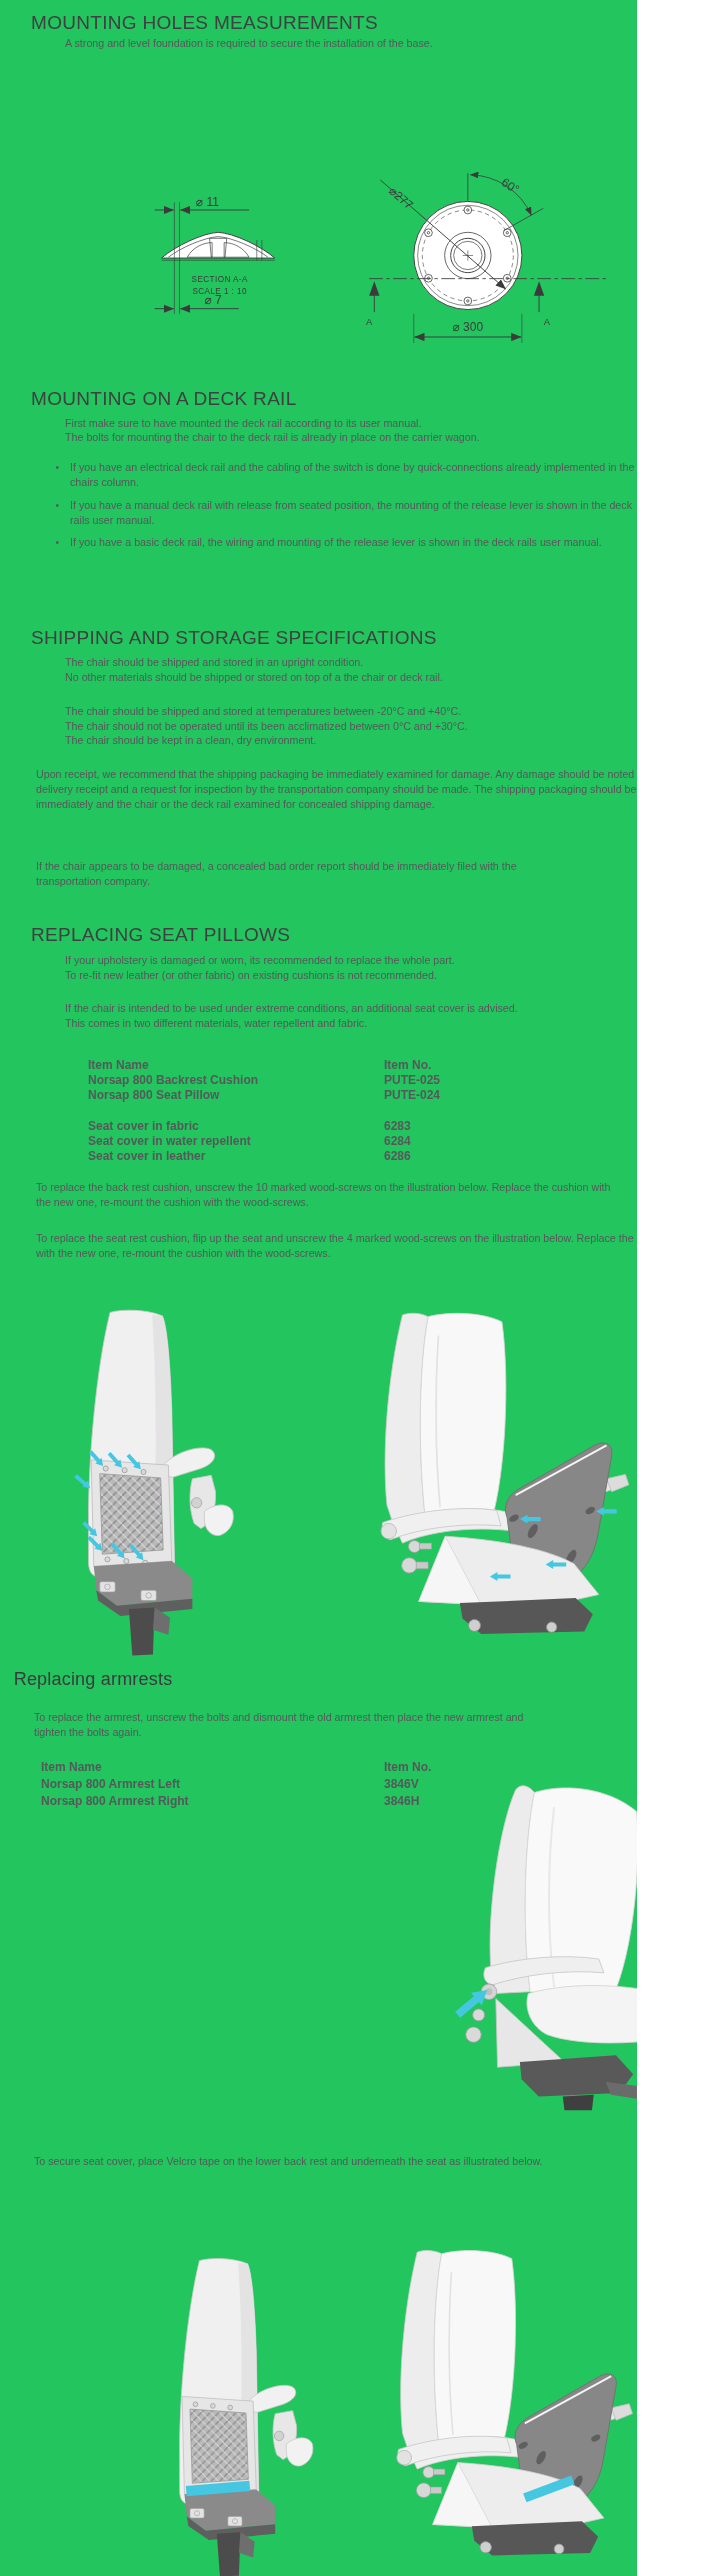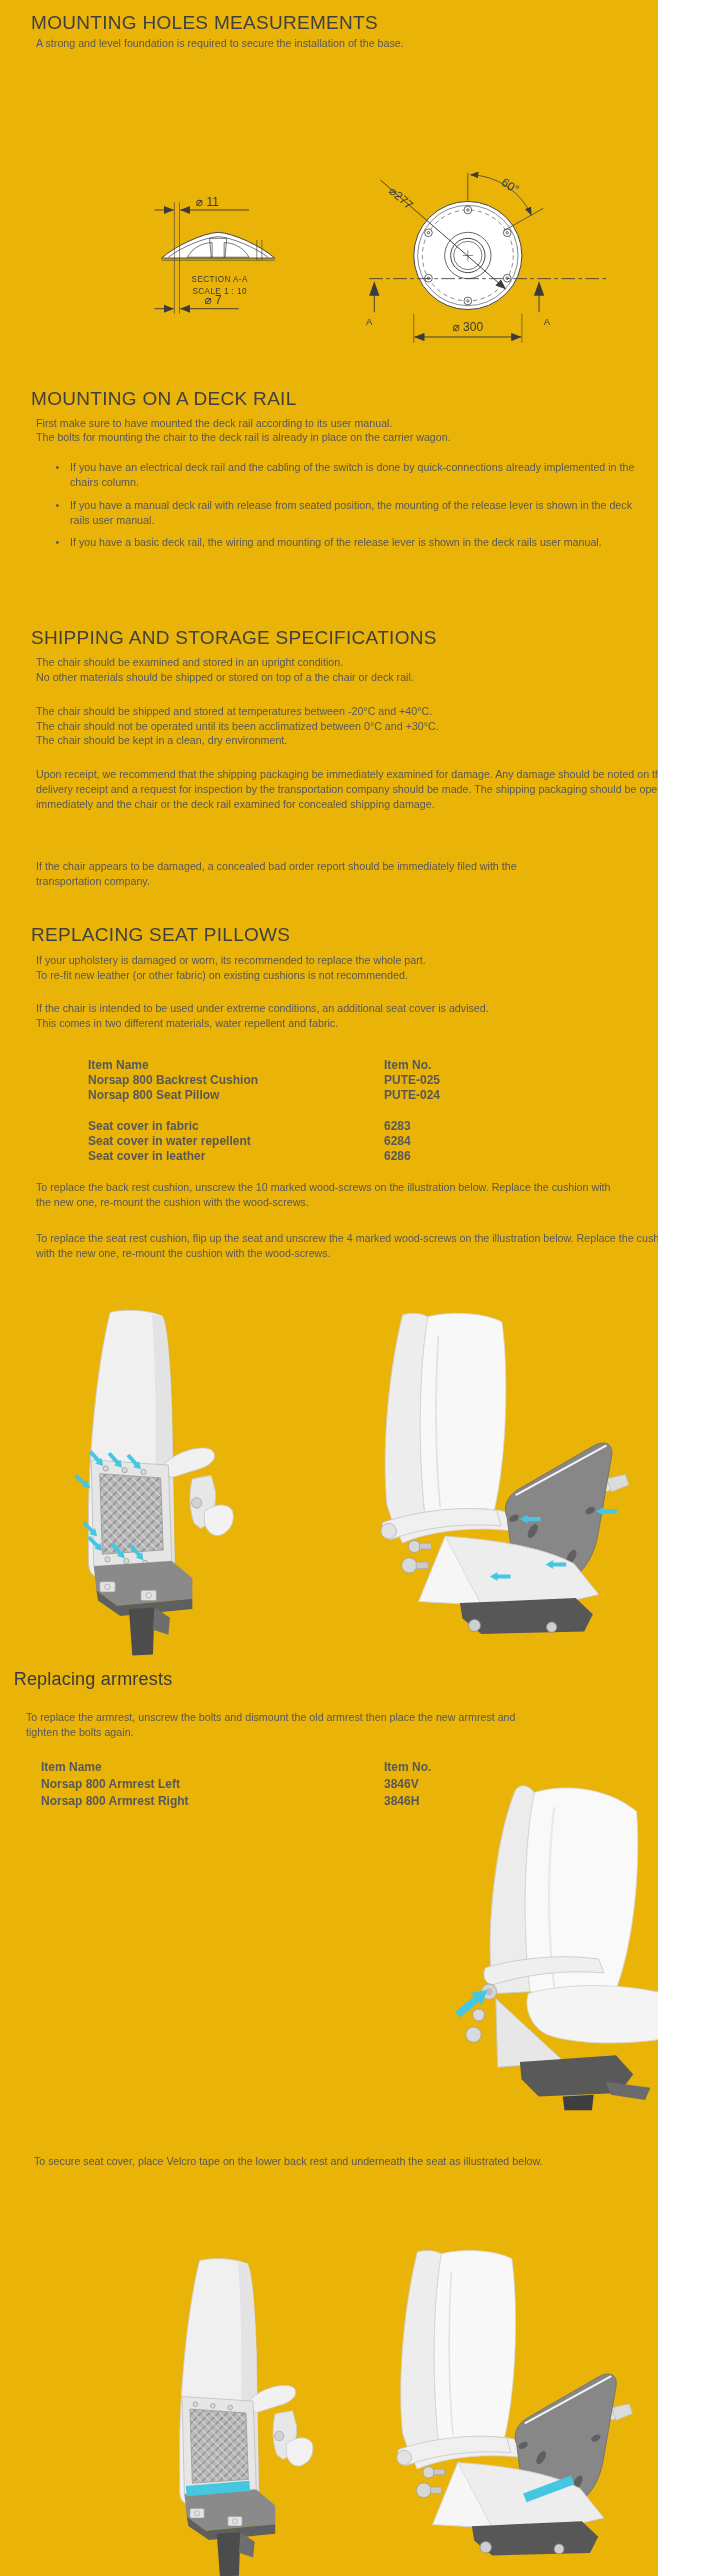--- a/index.html
+++ b/index.html
@@ -1,24 +1,24 @@
 <!DOCTYPE html>
 <html style="font-size:13.7px"><head>
 <meta charset="utf-8">
 <style>
   html,body{margin:0;padding:0;background:#ffffff;}
   #page{
-    position:relative;width:637px;height:2576px;background:#eab308;
-    font-family:"Liberation Sans",sans-serif;color:#57585a;overflow:hidden;padding-left:21px;
+    position:relative;width:637px;height:2576px;background:#22c55e;
+    font-family:"Liberation Sans",sans-serif;color:#57585a;overflow:hidden;
   }
   .abs{position:absolute;}
   .h1{font-size:19px;font-weight:400;color:#3f4040;letter-spacing:0.3px;white-space:nowrap;}
   .h1big{font-size:18px;font-weight:400;color:#3a3b3c;letter-spacing:0.2px;white-space:nowrap;}
   .body{font-size:10.7px;line-height:15px;color:#57585a;}
-  .nw{white-space:nowrap;}
+  .nw{white-space:nowrap;margin-left:29px;}
   ul.blist{list-style:none;margin:0;padding:0;}
   ul.blist li{position:relative;padding-left:18px;margin-bottom:7.7px;}
   ul.blist li .dot{position:absolute;left:3.4px;top:0;font-size:10.3px;}
   .tbl{font-size:12px;line-height:15px;color:#57585a;font-weight:bold;}
   .trow{display:flex;}
   .trow .c1{width:272px;flex:none;}
   .trow .c2{flex:none;margin-left:24px;}
   .tbl2 .trow .c1{width:319px;}
   .gap{height:15.5px;}
   svg text{font-family:"Liberation Sans",sans-serif;fill:#3b3b3b;}
@@ -196,21 +196,21 @@
   <div class="abs h1" style="left:31px;top:388px">MOUNTING ON A DECK RAIL</div>
   <div class="abs body nw" style="left:36px;top:416px">First make sure to have mounted the deck rail according to its user manual.</div>
   <div class="abs body nw" style="left:36px;top:430px">The bolts for mounting the chair to the deck rail is already in place on the carrier wagon.</div>
   <ul class="abs body blist" style="left:52px;top:460px;width:601px">
     <li><span class="dot">•</span><span>If you have an electrical deck rail and the cabling of the switch is done by quick-connections already implemented in the chairs column.</span></li>
     <li><span class="dot">•</span><span>If you have a manual deck rail with release from seated position, the mounting of the release lever is shown in the deck rails user manual.</span></li>
     <li><span class="dot">•</span><span>If you have a basic deck rail, the wiring and mounting of the release lever is shown in the deck rails user manual.</span></li>
   </ul>
 
   <div class="abs h1" style="left:31px;top:627px">SHIPPING AND STORAGE SPECIFICATIONS</div>
-  <div class="abs body nw" style="left:36px;top:655px">The chair should be examined and stored in an upright condition.</div>
+  <div class="abs body nw" style="left:36px;top:655px">The chair should be shipped and stored in an upright condition.</div>
   <div class="abs body nw" style="left:36px;top:670px">No other materials should be shipped or stored on top of a the chair or deck rail.</div>
   <div class="abs body nw" style="left:36px;top:704px">The chair should be shipped and stored at temperatures between -20°C and +40°C.</div>
   <div class="abs body nw" style="left:36px;top:719px">The chair should not be operated until its been acclimatized between 0°C and +30°C.</div>
   <div class="abs body nw" style="left:36px;top:733px">The chair should be kept in a clean, dry environment.</div>
   <div class="abs body" style="left:36px;top:767px;width:642px">Upon receipt, we recommend that the shipping packaging be immediately examined for damage. Any damage should be noted on the delivery receipt and a request for inspection by the transportation company should be made. The shipping packaging should be opened immediately and the chair or the deck rail examined for concealed shipping damage.</div>
   <div class="abs body" style="left:36px;top:859px;width:515px">If the chair appears to be damaged, a concealed bad order report should be immediately filed with the transportation company.</div>
 
   <div class="abs h1" style="left:31px;top:924px">REPLACING SEAT PILLOWS</div>
   <div class="abs body nw" style="left:36px;top:953px">If your upholstery is damaged or worn, its recommended to replace the whole part.</div>
   <div class="abs body nw" style="left:36px;top:968px">To re-fit new leather (or other fabric) on existing cushions is not recommended.</div>
@@ -263,21 +263,21 @@
     </g>
     <g>
       <use href="#arr" transform="translate(545,252) rotate(180) scale(0.8)"></use>
       <use href="#arr" transform="translate(634,243) rotate(180) scale(0.8)"></use>
       <use href="#arr" transform="translate(575,305) rotate(180) scale(0.8)"></use>
       <use href="#arr" transform="translate(510,319) rotate(180) scale(0.8)"></use>
     </g>
   </svg>
 
   <div class="abs h1big" style="left:13.7px;top:1669px">Replacing armrests</div>
-  <div class="abs body" style="left:26px;top:1710px;width:502px">To replace the armrest, unscrew the bolts and dismount the old armrest then place the new armrest and tighten the bolts again.</div>
+  <div class="abs body" style="left:34px;top:1710px;width:502px">To replace the armrest, unscrew the bolts and dismount the old armrest then place the new armrest and tighten the bolts again.</div>
 
   <div class="abs tbl tbl2" style="left:41px;top:1759px;line-height:17px">
     <div class="trow">
       <div class="c1">Item Name</div>
       <div class="c2">Item No.</div>
     </div>
     <div class="trow">
       <div class="c1">Norsap 800 Armrest Left</div>
         <div class="c2">3846V</div>
     </div>

